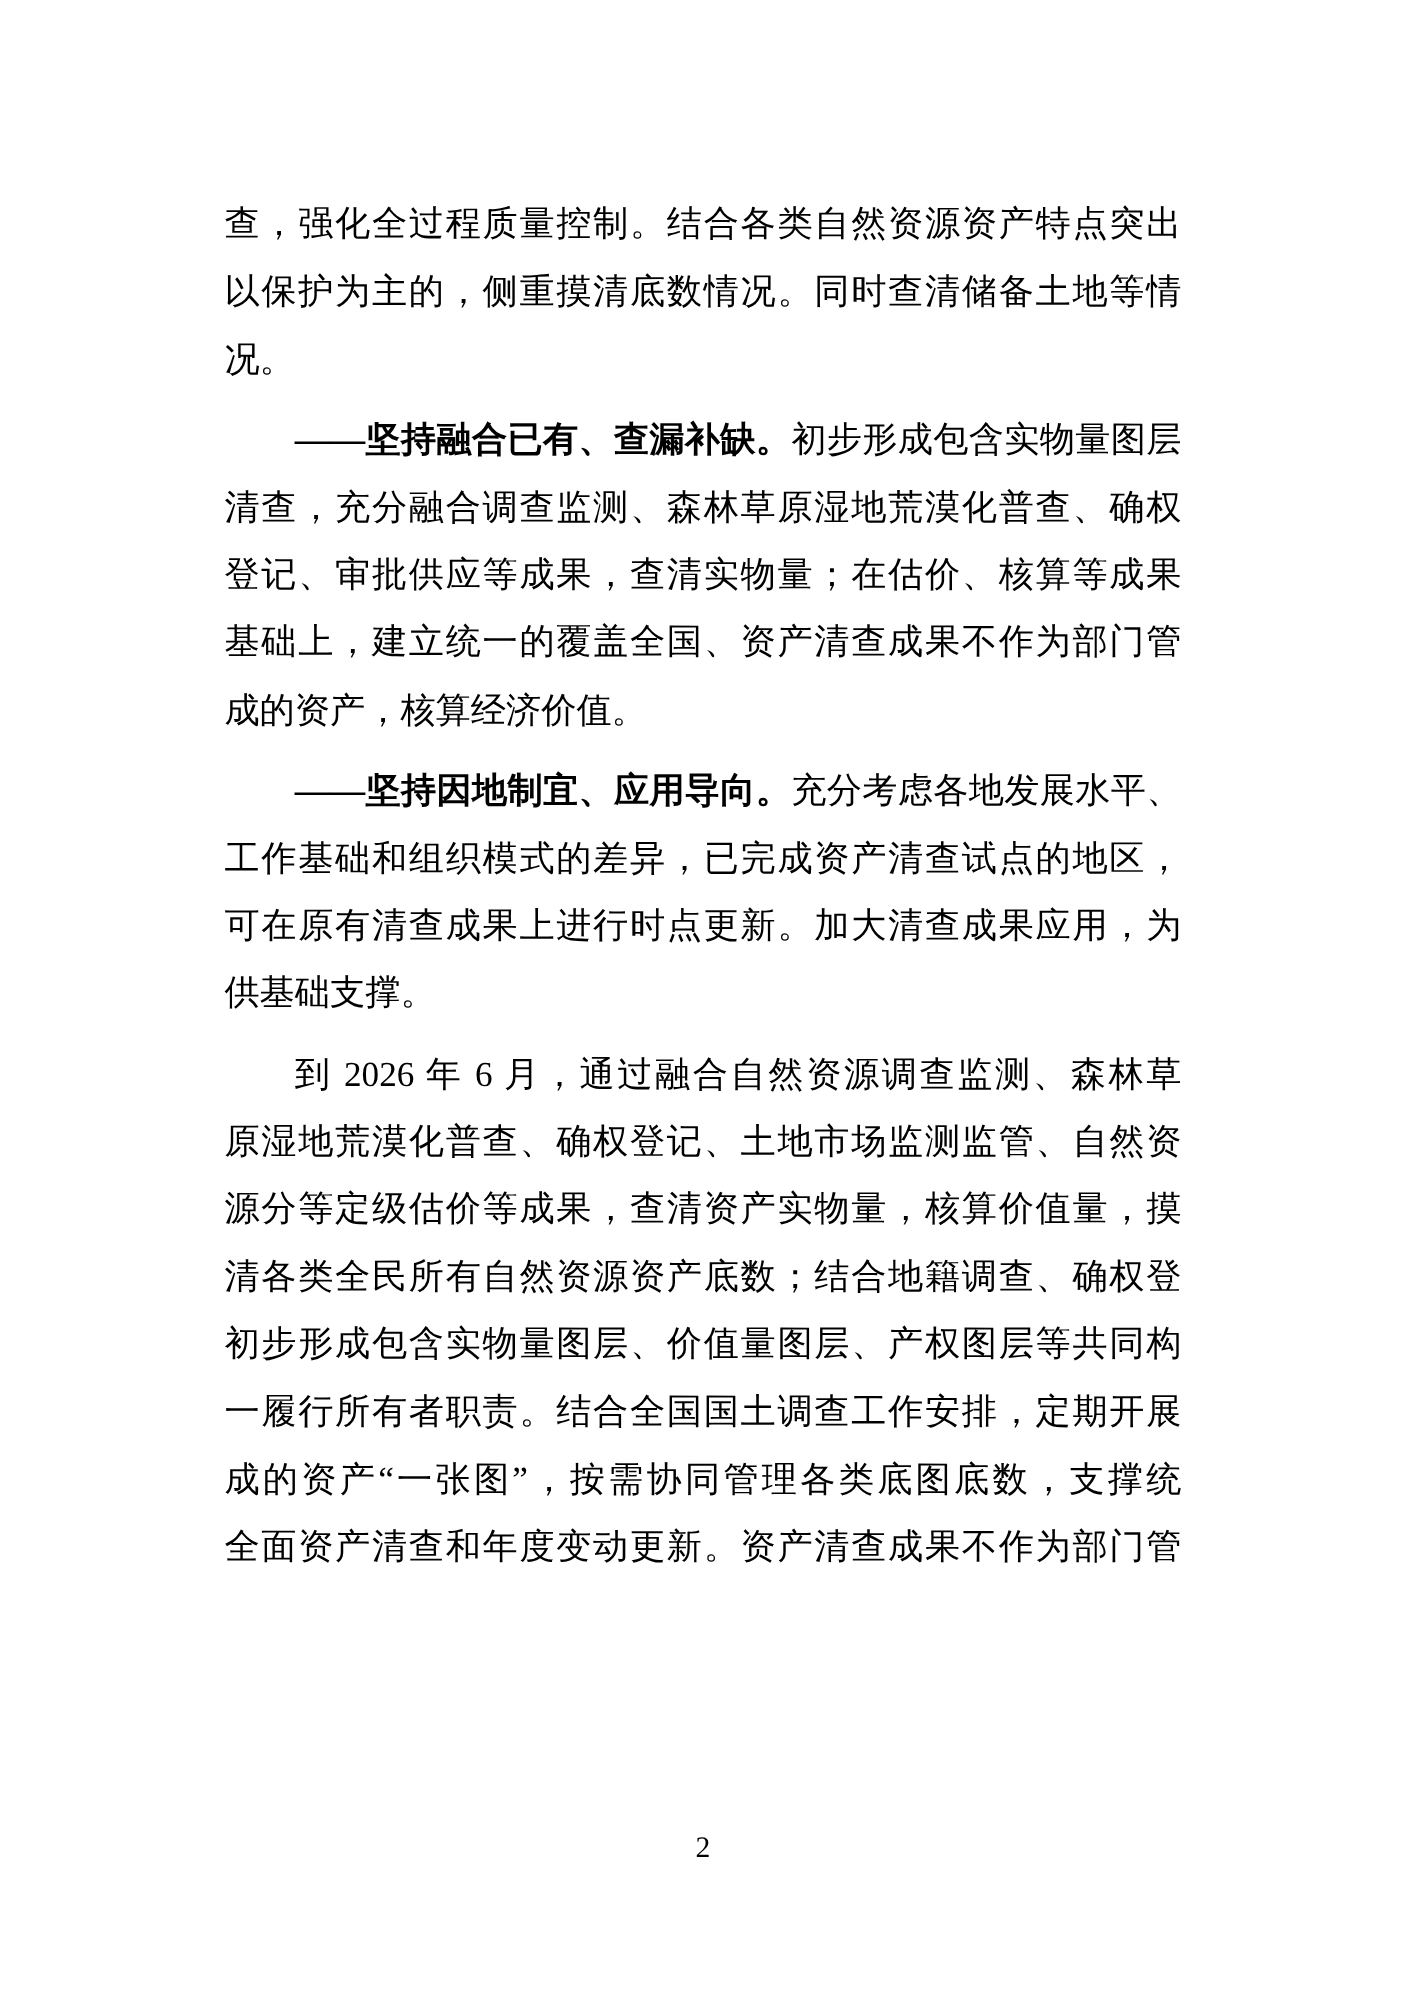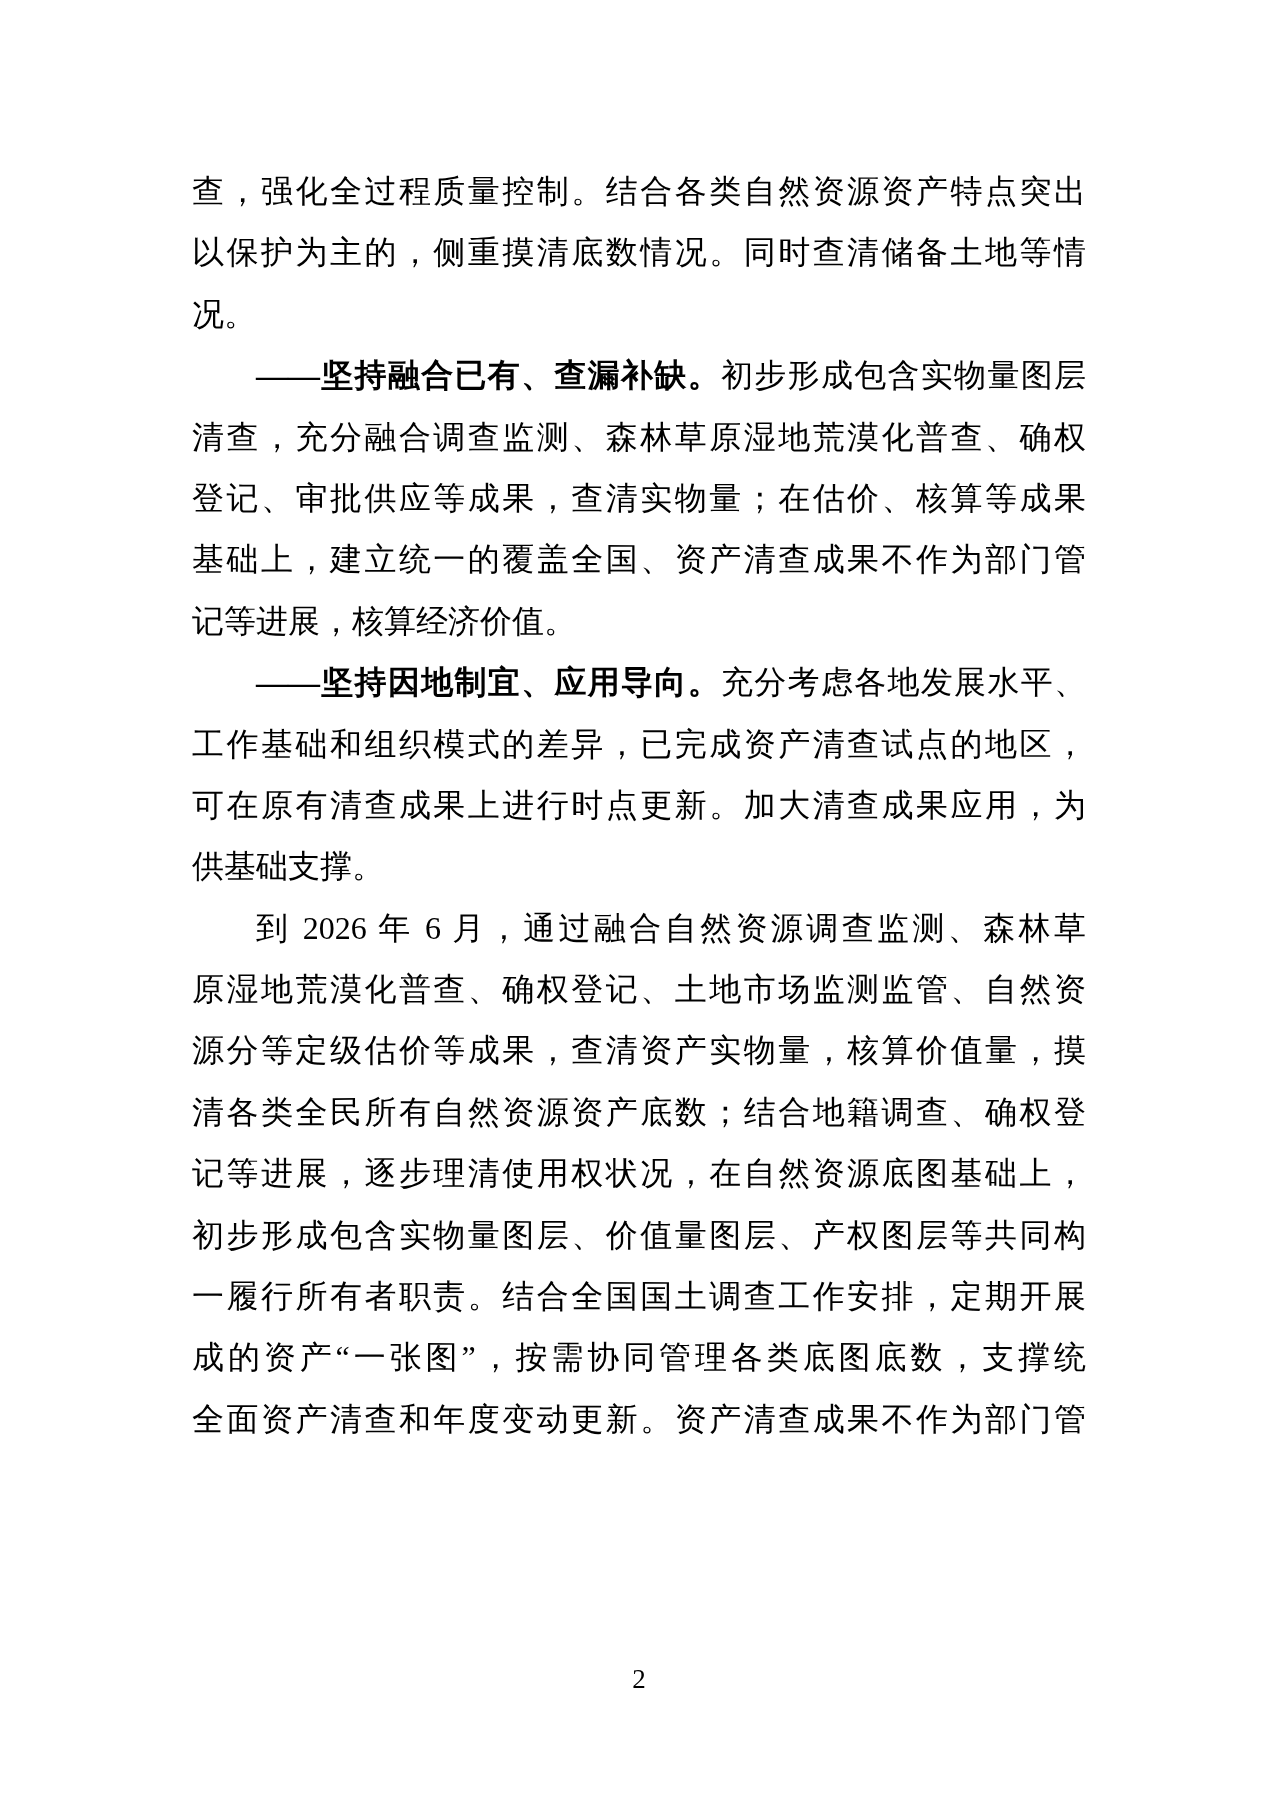--- a/index.html
+++ b/index.html
@@ -22,21 +22,21 @@
   }
   .content {
     position: absolute;
     left: 192px;
     top: 161px;
     width: 894px;
     font-size: 32px;
     color: #000000;
   }
   .para {
-    margin: 0;
+    margin: 12px;
     padding: 0;
   }
   .line {
     height: 61.4px;
     line-height: 61.4px;
     text-align: justify;
     overflow: hidden;
   }
   
   .line.j {
@@ -71,34 +71,33 @@
       <div class="para">
         <div class="line j"><span class="seg">查，强化全过程质量控制。结合各类自然资源资产特点突出</span></div>
         <div class="line j"><span class="seg">以保护为主的，侧重摸清底数情况。同时查清储备土地等情</span></div>
         <div class="line"><span class="seg">况。</span></div>
       </div>
       <div class="para">
         <div class="line j ind"><span class="seg bold">——坚持融合已有、查漏补缺。</span><span class="seg">初步形成包含实物量图层</span></div>
         <div class="line j"><span class="seg">清查，充分融合调查监测、森林草原湿地荒漠化普查、确权</span></div>
         <div class="line j"><span class="seg">登记、审批供应等成果，查清实物量；在估价、核算等成果</span></div>
         <div class="line j"><span class="seg">基础上，建立统一的覆盖全国、资产清查成果不作为部门管</span></div>
-        <div class="line"><span class="seg">记等进展，核算经济价值。</span></div>
+        <div class="line"><span class="seg">成的资产，核算经济价值。</span></div>
       </div>
       <div class="para">
         <div class="line j ind"><span class="seg bold">——坚持因地制宜、应用导向。</span><span class="seg">充分考虑各地发展水平、</span></div>
         <div class="line j"><span class="seg">工作基础和组织模式的差异，已完成资产清查试点的地区，</span></div>
         <div class="line j"><span class="seg">可在原有清查成果上进行时点更新。加大清查成果应用，为</span></div>
         <div class="line"><span class="seg">供基础支撑。</span></div>
       </div>
       <div class="para">
         <div class="line j ind"><span class="seg">到 2026 年 6 月，通过融合自然资源调查监测、森林草</span></div>
         <div class="line j"><span class="seg">原湿地荒漠化普查、确权登记、土地市场监测监管、自然资</span></div>
         <div class="line j"><span class="seg">源分等定级估价等成果，查清资产实物量，核算价值量，摸</span></div>
         <div class="line j"><span class="seg">清各类全民所有自然资源资产底数；结合地籍调查、确权登</span></div>
-        <div class="line j"><span class="seg">记等进展，逐步理清使用权状况，在自然资源底图基础上，</span></div>
         <div class="line j"><span class="seg">初步形成包含实物量图层、价值量图层、产权图层等共同构</span></div>
         <div class="line j"><span class="seg">一履行所有者职责。结合全国国土调查工作安排，定期开展</span></div>
         <div class="line j"><span class="seg">成的资产“一张图”，按需协同管理各类底图底数，支撑统</span></div>
         <div class="line j"><span class="seg">全面资产清查和年度变动更新。资产清查成果不作为部门管</span></div>
       </div>
     </div>
   <div class="footer">
     <span>2</span>
   </div>
 </div>

